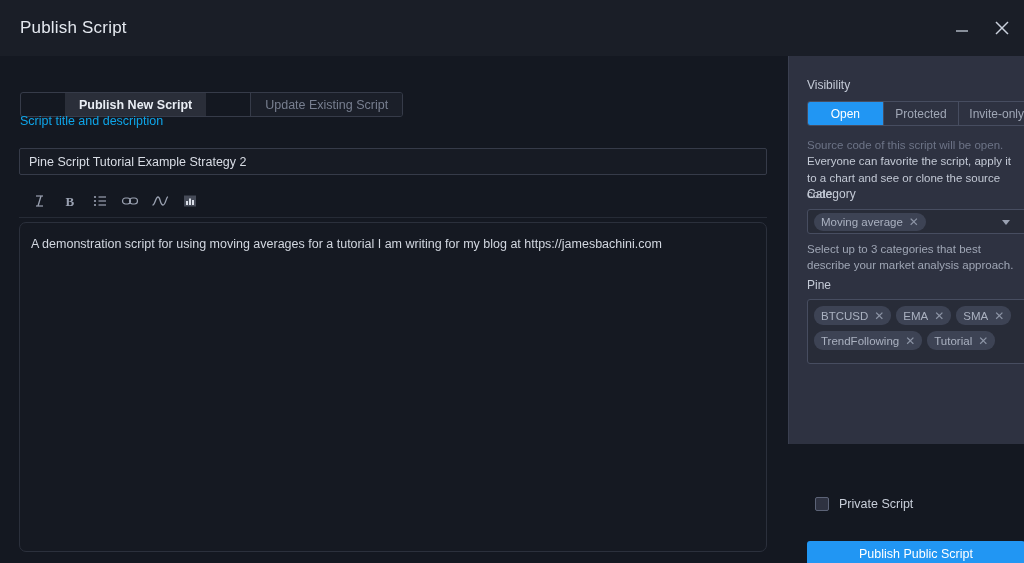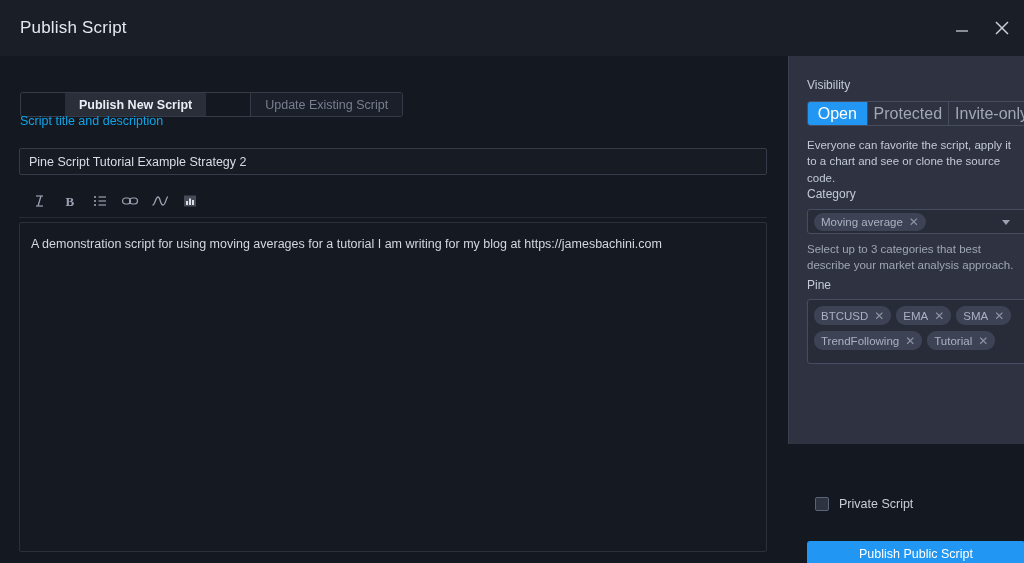--- a/index.html
+++ b/index.html
@@ -135,21 +135,21 @@
     color: #9aa1b1;
   }
   .tb-btn svg { display: block; }
 
   .desc-box {
     position: absolute;
     left: 19px; top: 166px;
     width: 748px; height: 330px;
     background: #151922;
     border: 1px solid #2b303c;
-    border-radius: 2px;
+    border-radius: 7px;
     padding: 12px 11px;
     font-size: 12.5px;
     line-height: 1.5;
     color: #d2d7e0;
     overflow: hidden;
   }
 
   
   .panel {
     position: absolute;
@@ -173,21 +173,21 @@
     display: flex;
     height: 25px;
     border: 1px solid #474d60;
     border-radius: 3px;
     overflow: hidden;
     width: 228px;
   }
   .seg {
     flex: 1;
     display: flex; align-items: center; justify-content: center;
-    font-size: 16px;
+    font-size: 12px;
     cursor: pointer;
     white-space: nowrap;
     padding: 0 6px;
   }
   .seg.active { background: #2196f3; color: #ffffff; }
   .seg.idle   { background: transparent; color: #a0a7b6; border-left: 1px solid #474d60; }
 
   .vis-help {
     position: absolute;
     left: 18px; top: 81px;
@@ -380,20 +380,21 @@
 
     <div class="p-label" style="top:22px;">Visibility</div>
 
     <div class="segmented">
       <div class="seg active">Open</div>
       <div class="seg idle">Protected</div>
       <div class="seg idle">Invite-only</div>
     </div>
 
     <div class="vis-help">
+      <span class="dim">Source code of this script will be open.</span>
       <span>Everyone can favorite the script, apply it to a chart and see or clone the source code.</span>
     </div>
 
     <div class="p-label" style="top:131px;">Category</div>
 
     <div class="cat-select">
       <span class="chip">
         <span>Moving average</span>
         <span class="x">✕</span>
       </span>

